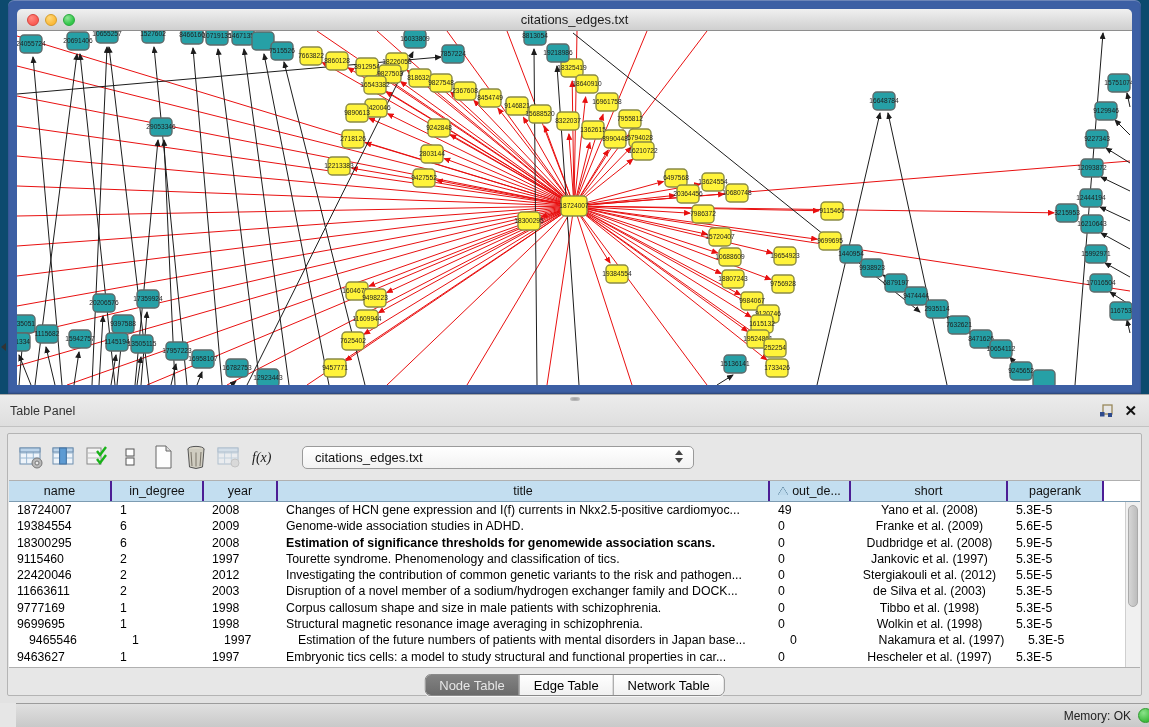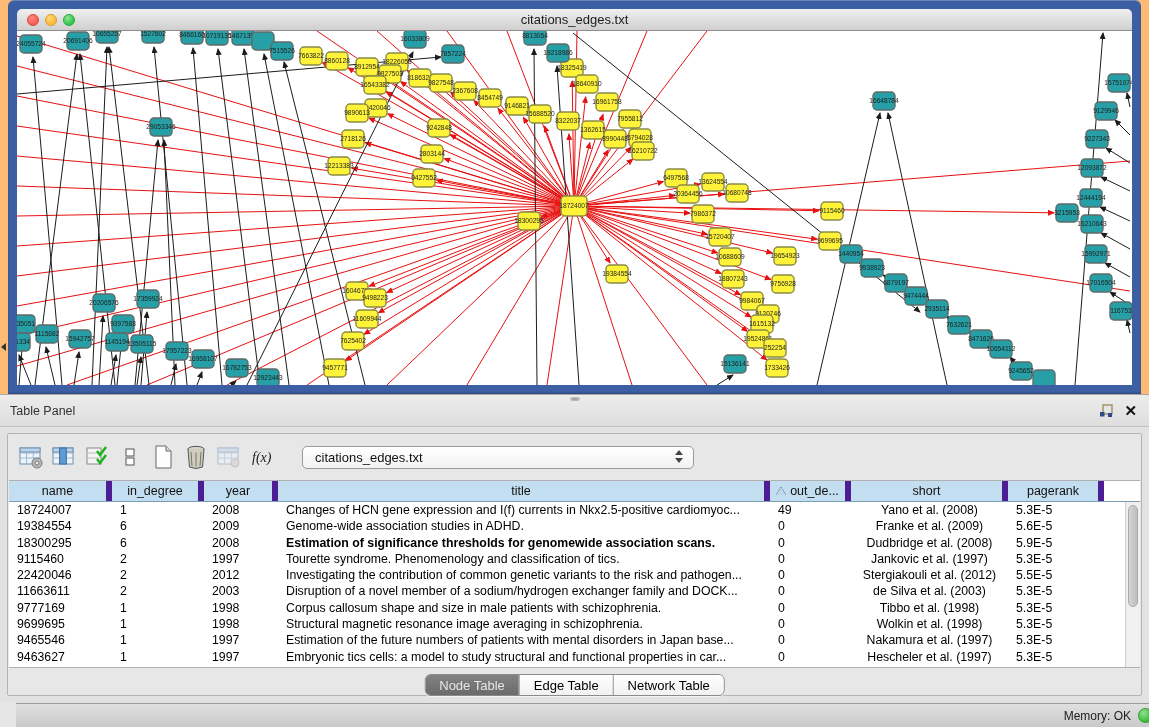--- a/index.html
+++ b/index.html
@@ -1,18 +1,18 @@
 <!DOCTYPE html>
 <html><head>
 <meta charset="utf-8">
 <style>
   * { margin:0; padding:0; box-sizing:border-box; }
   html,body { width:1149px; height:727px; }
   body { font-family:"Liberation Sans", sans-serif; background:#e6e6e6; overflow:hidden; }
-  #screen { position:relative; width:1149px; height:577px; background:#fdba74; }
+  #screen { position:relative; width:1149px; height:577px; background:#0c4a6e; }
 
   
   #net-window { position:absolute; left:8px; top:0; width:1133px; height:394px;
     background:#3c5fa4; border-radius:6px 6px 0 0;
     box-shadow:inset 0 1px 0 rgba(255,255,255,.25), inset 0 -1px 2px rgba(0,0,0,.3); }
   #net-titlebar { position:absolute; left:9px; top:9px; right:9px; height:22px;
     background:linear-gradient(#f0f0f0,#cfcfcf); border-radius:5px 5px 0 0;
     border-bottom:1px solid #8e8e8e; }
   .traffic { position:absolute; top:5px; width:12px; height:12px; border-radius:50%; }
   #btn-close-win { left:10px;  background:radial-gradient(circle at 35% 30%, #ff8a80, #fb5d55 65%); border:1px solid #d8423c; }
@@ -51,21 +51,21 @@
   #tp-combo .arrows { position:absolute; right:9px; top:3px; width:9px; height:16px; }
   #tp-combo .arrows div { width:0; height:0; border-left:4px solid transparent; border-right:4px solid transparent; }
   #tp-combo .up { border-bottom:5px solid #444; margin-bottom:3px; }
   #tp-combo .dn { border-top:5px solid #444; }
 
   
   #tp-table { position:absolute; left:1px; top:46px; width:1131px; height:188px; background:#fff;
     border-top:1px solid #b0b0b0; border-bottom:1px solid #b0b0b0; }
   #thead { display:flex; height:21px; background:#c3def0; border-bottom:1px solid #7d9cb2; }
   .th { height:20px; line-height:20px; text-align:center; font-size:12.5px; color:#111;
-    border-right:6px solid #4c1d95; background:#c3def0; overflow:hidden; white-space:nowrap; }
+    border-right:2px solid #4c1d95; background:#c3def0; overflow:hidden; white-space:nowrap; }
   .th.filler { background:#ffffff; border-right:none; flex:1; }
   .sort-tri { display:inline-block; width:0; height:0; border-left:5px solid transparent;
     border-right:5px solid transparent; border-bottom:8px solid #bcd9ec; margin-right:4px;
     position:relative; top:0px; filter:drop-shadow(0 0 0.6px #1a4a6a) drop-shadow(0 0 0.4px #1a4a6a); }
   #tbody { position:absolute; left:0; top:21px; right:15px; bottom:0; overflow:hidden; }
   .tr { display:flex; height:16.3px; line-height:16.3px; font-size:12.3px; color:#000; background:#fff; }
   .td { padding-left:8px; overflow:hidden; white-space:nowrap; }
   .td.center { text-align:center; padding-left:0; }
   #vscroll { position:absolute; right:0; top:21px; bottom:0; width:15px; background:#f0f0f0; border-left:1px solid #cfcfcf; }
   #vthumb { position:absolute; left:2px; right:2px; top:3px; height:102px;
@@ -822,21 +822,21 @@
             <div class="tr">
               <div class="td" style="width: 103px;">9699695</div>
               <div class="td" style="width: 92px;">1</div>
               <div class="td" style="width: 74px;">1998</div>
               <div class="td" style="width: 492px;">Structural magnetic resonance image averaging in schizophrenia.</div>
               <div class="td" style="width: 81px;">0</div>
               <div class="td center" style="width: 157px;">Wolkin et al. (1998)</div>
               <div class="td" style="width: 96px;">5.3E-5</div>
             </div>
             <div class="tr">
-              <div class="td" style="width: 103px;">9465546</div>
+              <div class="td" style="width: 103px; margin-left: 12px;">9465546</div>
               <div class="td" style="width: 92px;">1</div>
               <div class="td" style="width: 74px;">1997</div>
               <div class="td" style="width: 492px;">Estimation of the future numbers of patients with mental disorders in Japan base...</div>
               <div class="td" style="width: 81px;">0</div>
               <div class="td center" style="width: 157px;">Nakamura et al. (1997)</div>
               <div class="td" style="width: 96px;">5.3E-5</div>
             </div>
             <div class="tr">
               <div class="td" style="width: 103px;">9463627</div>
               <div class="td" style="width: 92px;">1</div>

